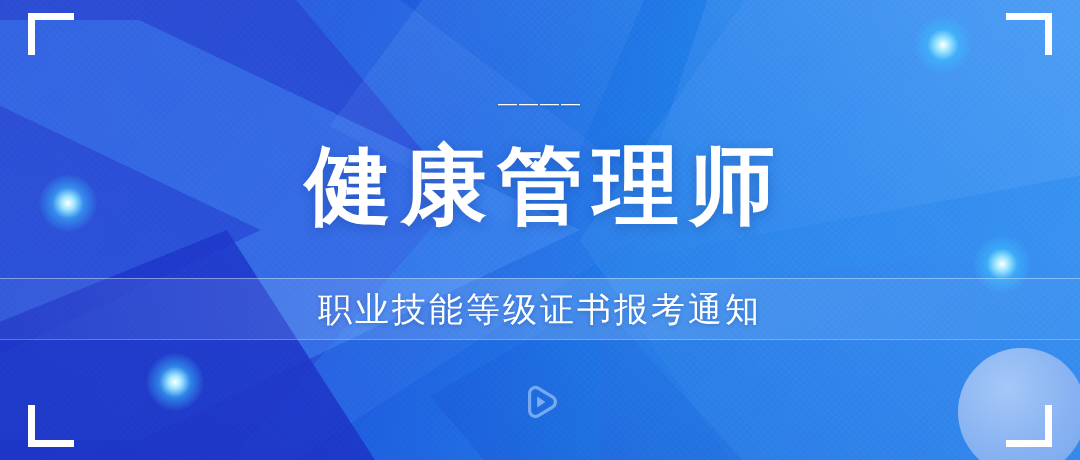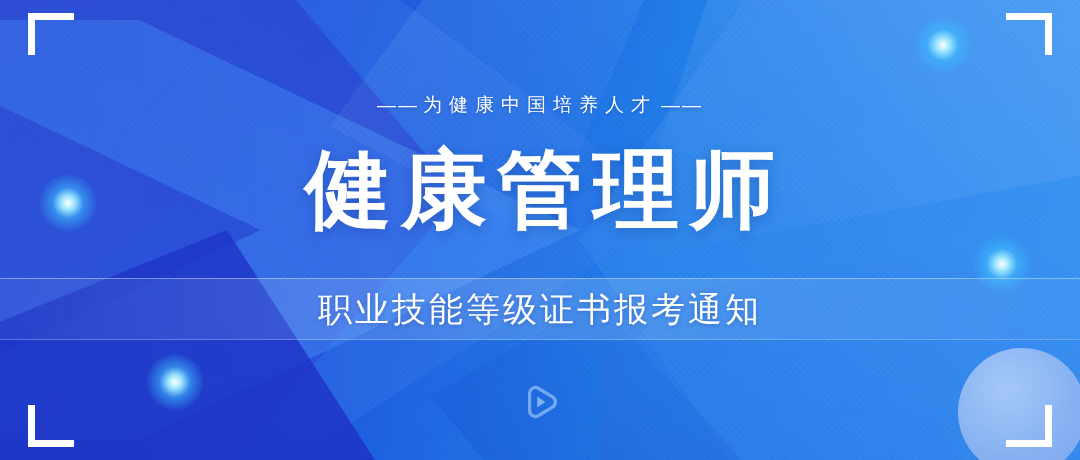--- a/index.html
+++ b/index.html
@@ -223,21 +223,20 @@
   </div>
   <div class="bracket br-br">
     <span class="h"></span>
       <span class="v"></span>
   </div>
 
   <div class="content">
 
     <div class="eyebrow">
       <span class="dash">——</span>
-      <span class="etext">为健康中国培养人才</span>
       <span class="dash">——</span>
     </div>
 
     <div class="title">健康管理师</div>
 
   </div>
 
   <div class="subtitle">职业技能等级证书报考通知</div>
 
   <div class="playicon">

